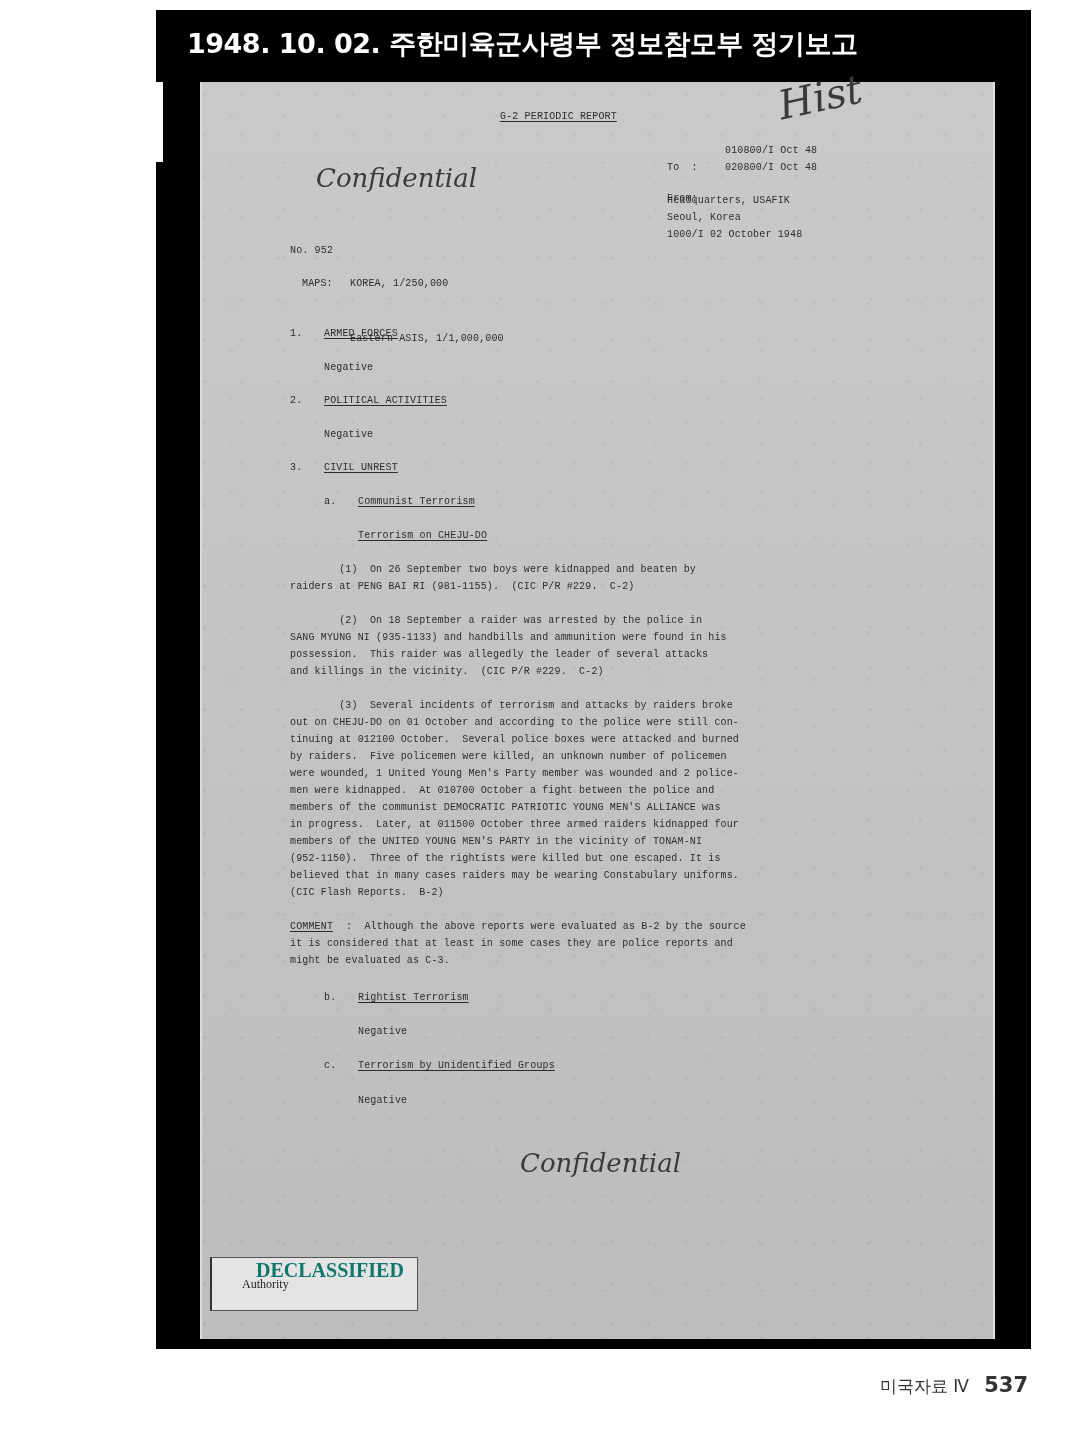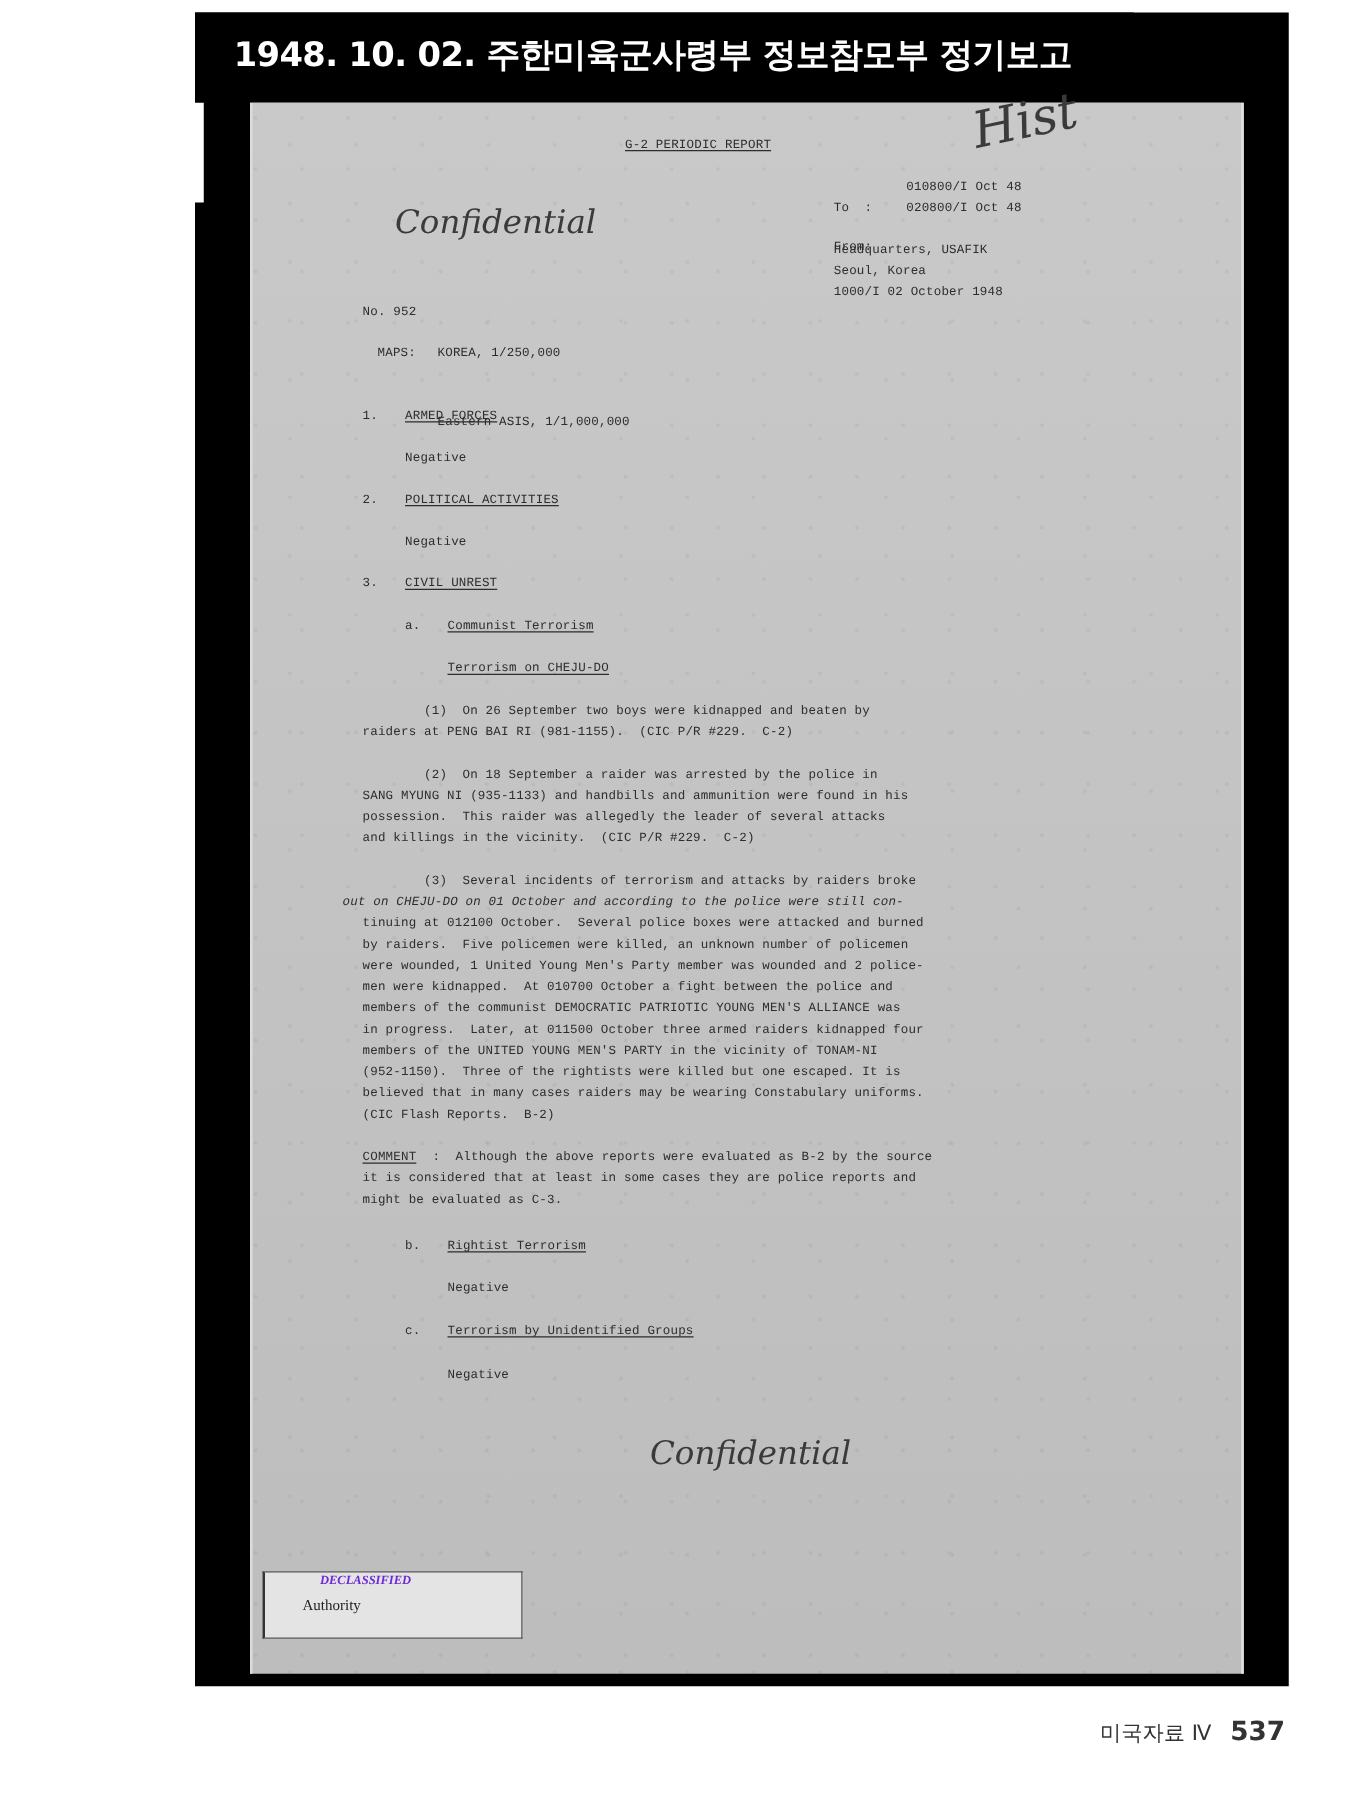--- a/index.html
+++ b/index.html
@@ -44,21 +44,21 @@
     .hand {
       position: absolute; font-family: "DejaVu Serif", serif; font-style: italic;
       color: #3a3a3a; white-space: nowrap;
     }
     .declass {
       position: absolute; left: 210px; top: 1257px; width: 205px; height: 52px;
       background: #e4e4e4; border: 1px solid #555; border-left: 2px solid #333;
     }
     .declass .d-title {
       position: absolute; left: 44px; top: 1px;
-      font-family: "Liberation Serif", serif; font-weight: bold; font-size: 10px; color: #6d28d9; font-style: italic;
+      font-family: "Liberation Serif", serif; font-weight: bold; font-size: 20px; color: #0f766e;
     }
     .declass .d-auth {
       position: absolute; left: 30px; top: 19px;
       font-family: "Liberation Serif", serif; font-size: 12px; color: #222;
     }
     .declass .d-num {
       position: absolute; left: 86px; top: 10px;
       font-family: "DejaVu Sans", sans-serif; font-style: italic; font-size: 26px; color: #222;
       letter-spacing: -1px; border-bottom: 1px dashed #444; line-height: 28px;
     }
@@ -124,21 +124,21 @@
 
 <div>
   <div class="tw" style="left:290px; top:612px;">        (2)  On 18 September a raider was arrested by the police in</div>
   <div class="tw" style="left:290px; top:629px;">SANG MYUNG NI (935-1133) and handbills and ammunition were found in his</div>
   <div class="tw" style="left:290px; top:646px;">possession.  This raider was allegedly the leader of several attacks</div>
   <div class="tw" style="left:290px; top:663px;">and killings in the vicinity.  (CIC P/R #229.  C-2)</div>
 </div>
 
 <div>
   <div class="tw" style="left:290px; top:697px;">        (3)  Several incidents of terrorism and attacks by raiders broke</div>
-  <div class="tw" style="left:274px; top:714px;font-style:italic;">out on CHEJU-DO on 01 October and according to the police were still con-</div>
+  <div class="tw" style="left:290px; top:714px;">out on CHEJU-DO on 01 October and according to the police were still con-</div>
   <div class="tw" style="left:290px; top:731px;">tinuing at 012100 October.  Several police boxes were attacked and burned</div>
   <div class="tw" style="left:290px; top:748px;">by raiders.  Five policemen were killed, an unknown number of policemen</div>
   <div class="tw" style="left:290px; top:765px;">were wounded, 1 United Young Men's Party member was wounded and 2 police-</div>
   <div class="tw" style="left:290px; top:782px;">men were kidnapped.  At 010700 October a fight between the police and</div>
   <div class="tw" style="left:290px; top:799px;">members of the communist DEMOCRATIC PATRIOTIC YOUNG MEN'S ALLIANCE was</div>
   <div class="tw" style="left:290px; top:816px;">in progress.  Later, at 011500 October three armed raiders kidnapped four</div>
   <div class="tw" style="left:290px; top:833px;">members of the UNITED YOUNG MEN'S PARTY in the vicinity of TONAM-NI</div>
   <div class="tw" style="left:290px; top:850px;">(952-1150).  Three of the rightists were killed but one escaped. It is</div>
   <div class="tw" style="left:290px; top:867px;">believed that in many cases raiders may be wearing Constabulary uniforms.</div>
   <div class="tw" style="left:290px; top:884px;">(CIC Flash Reports.  B-2)</div>

